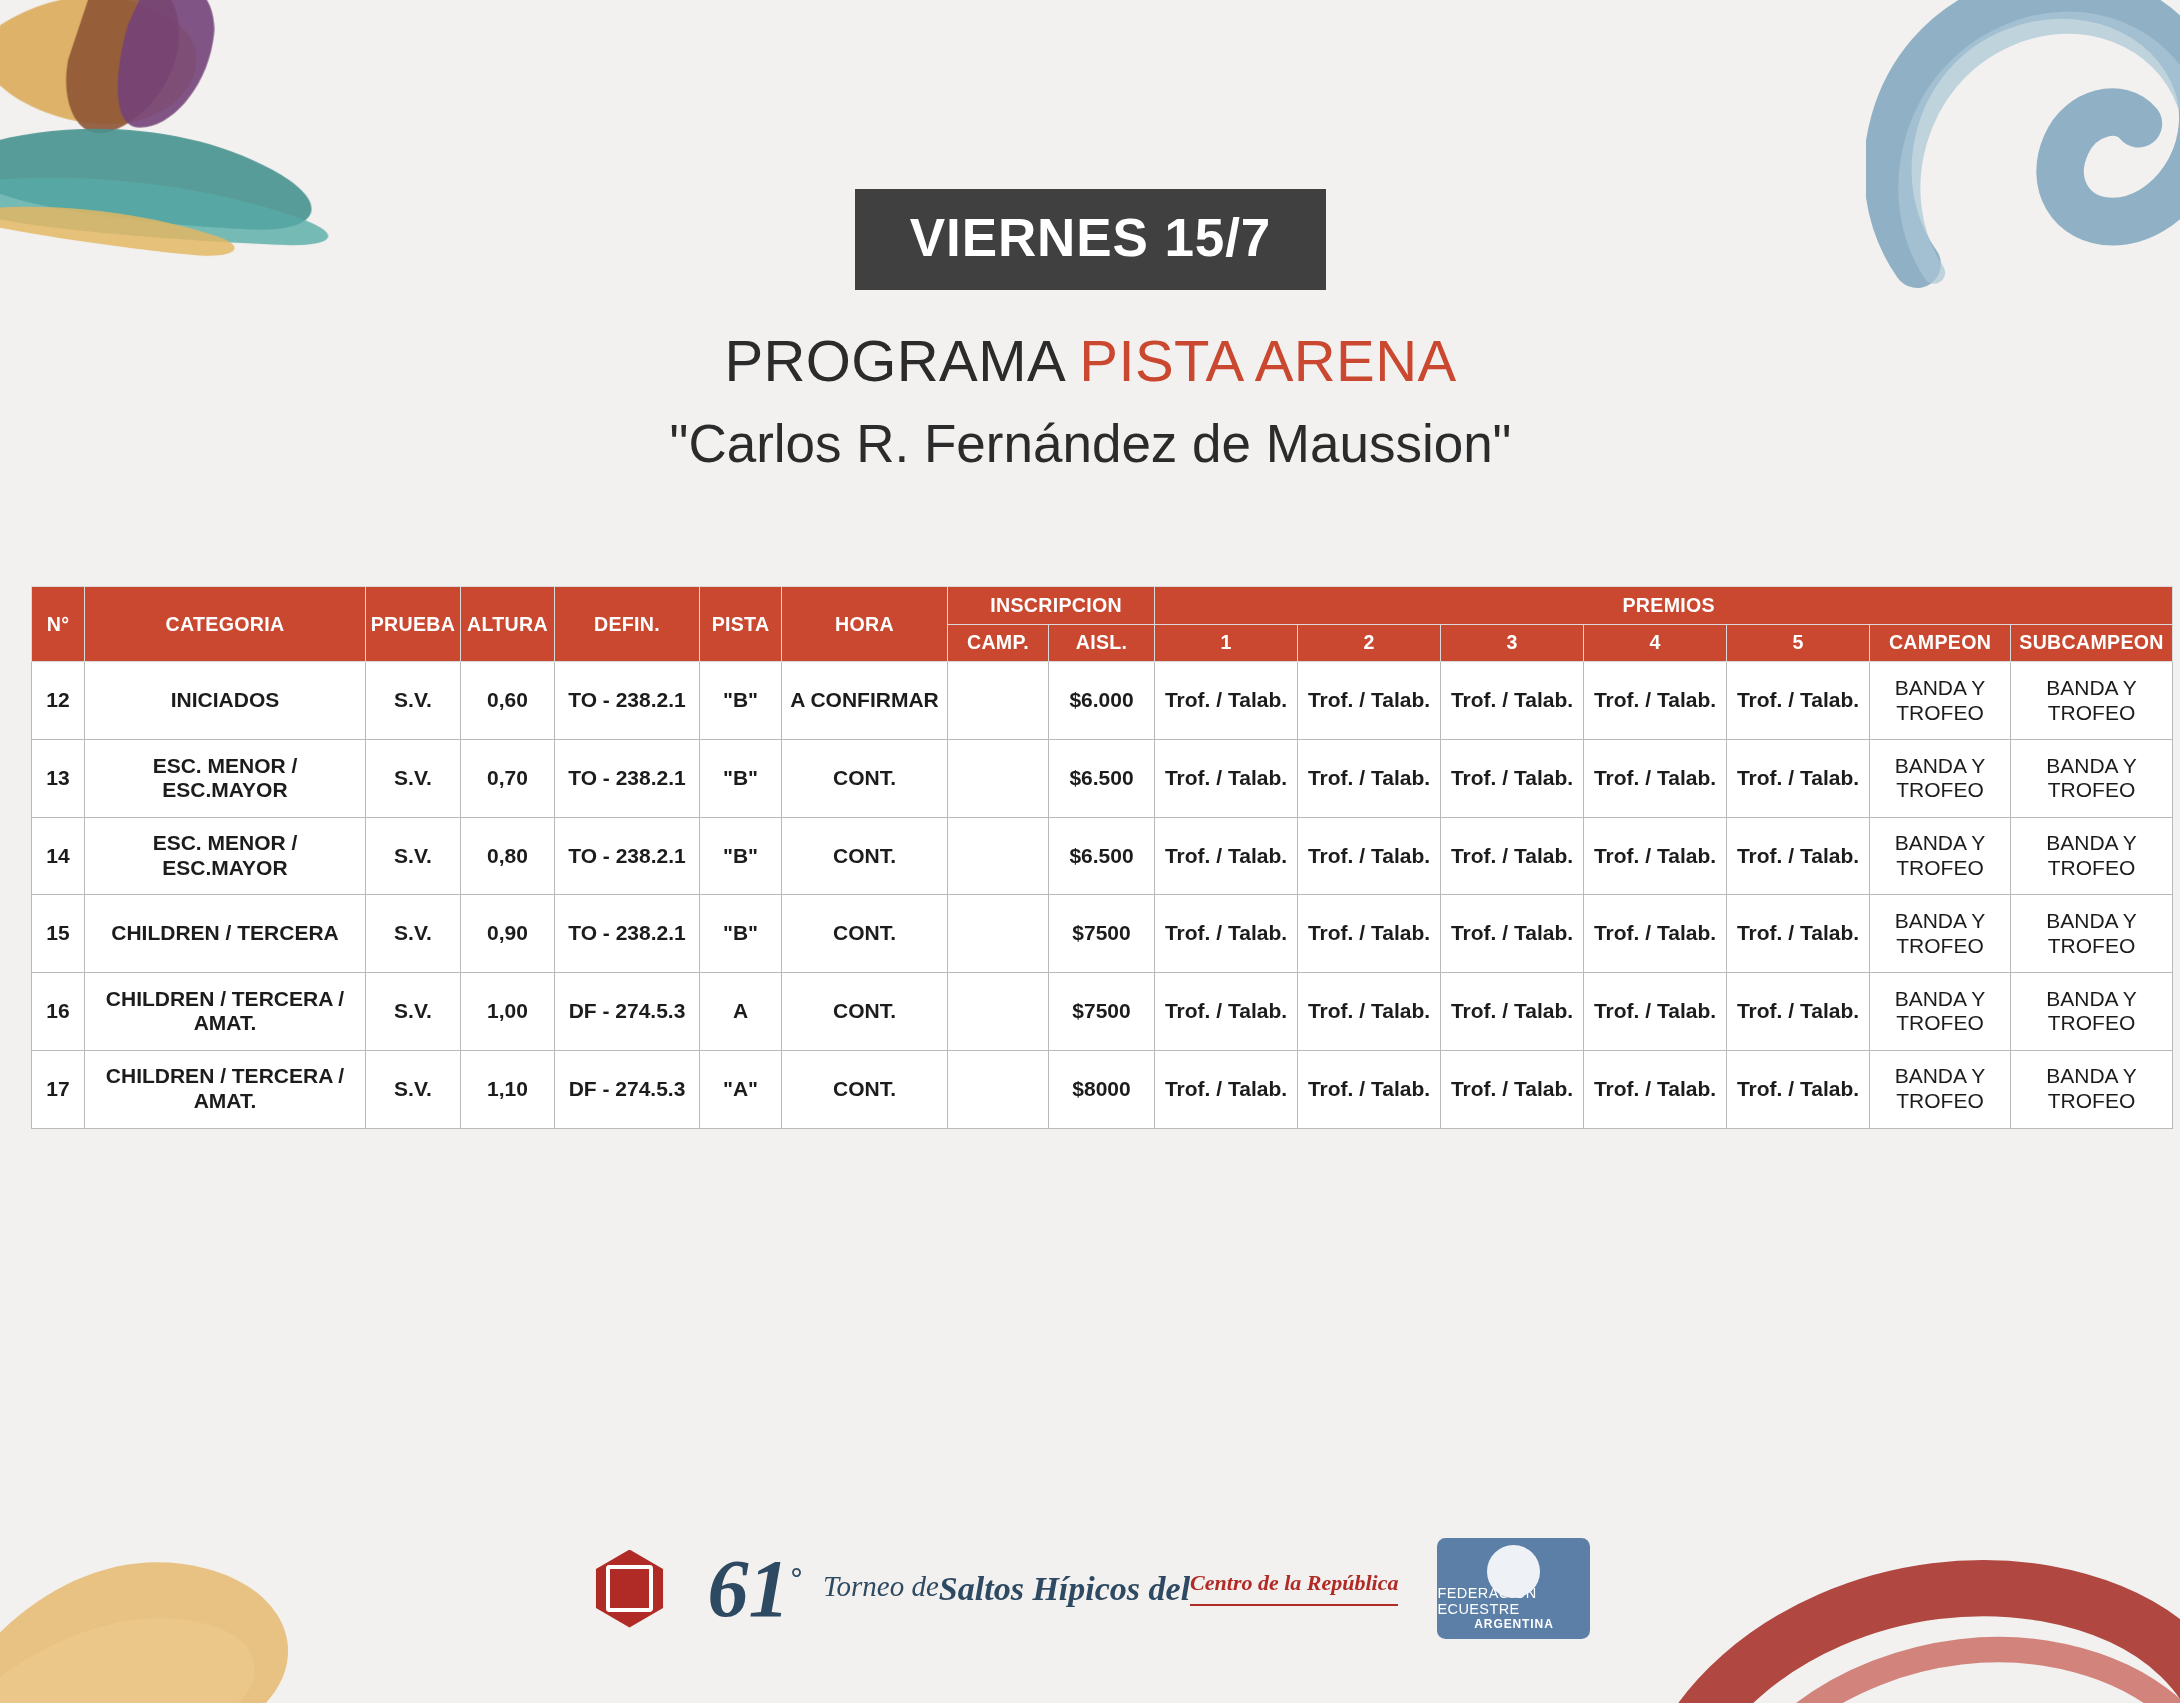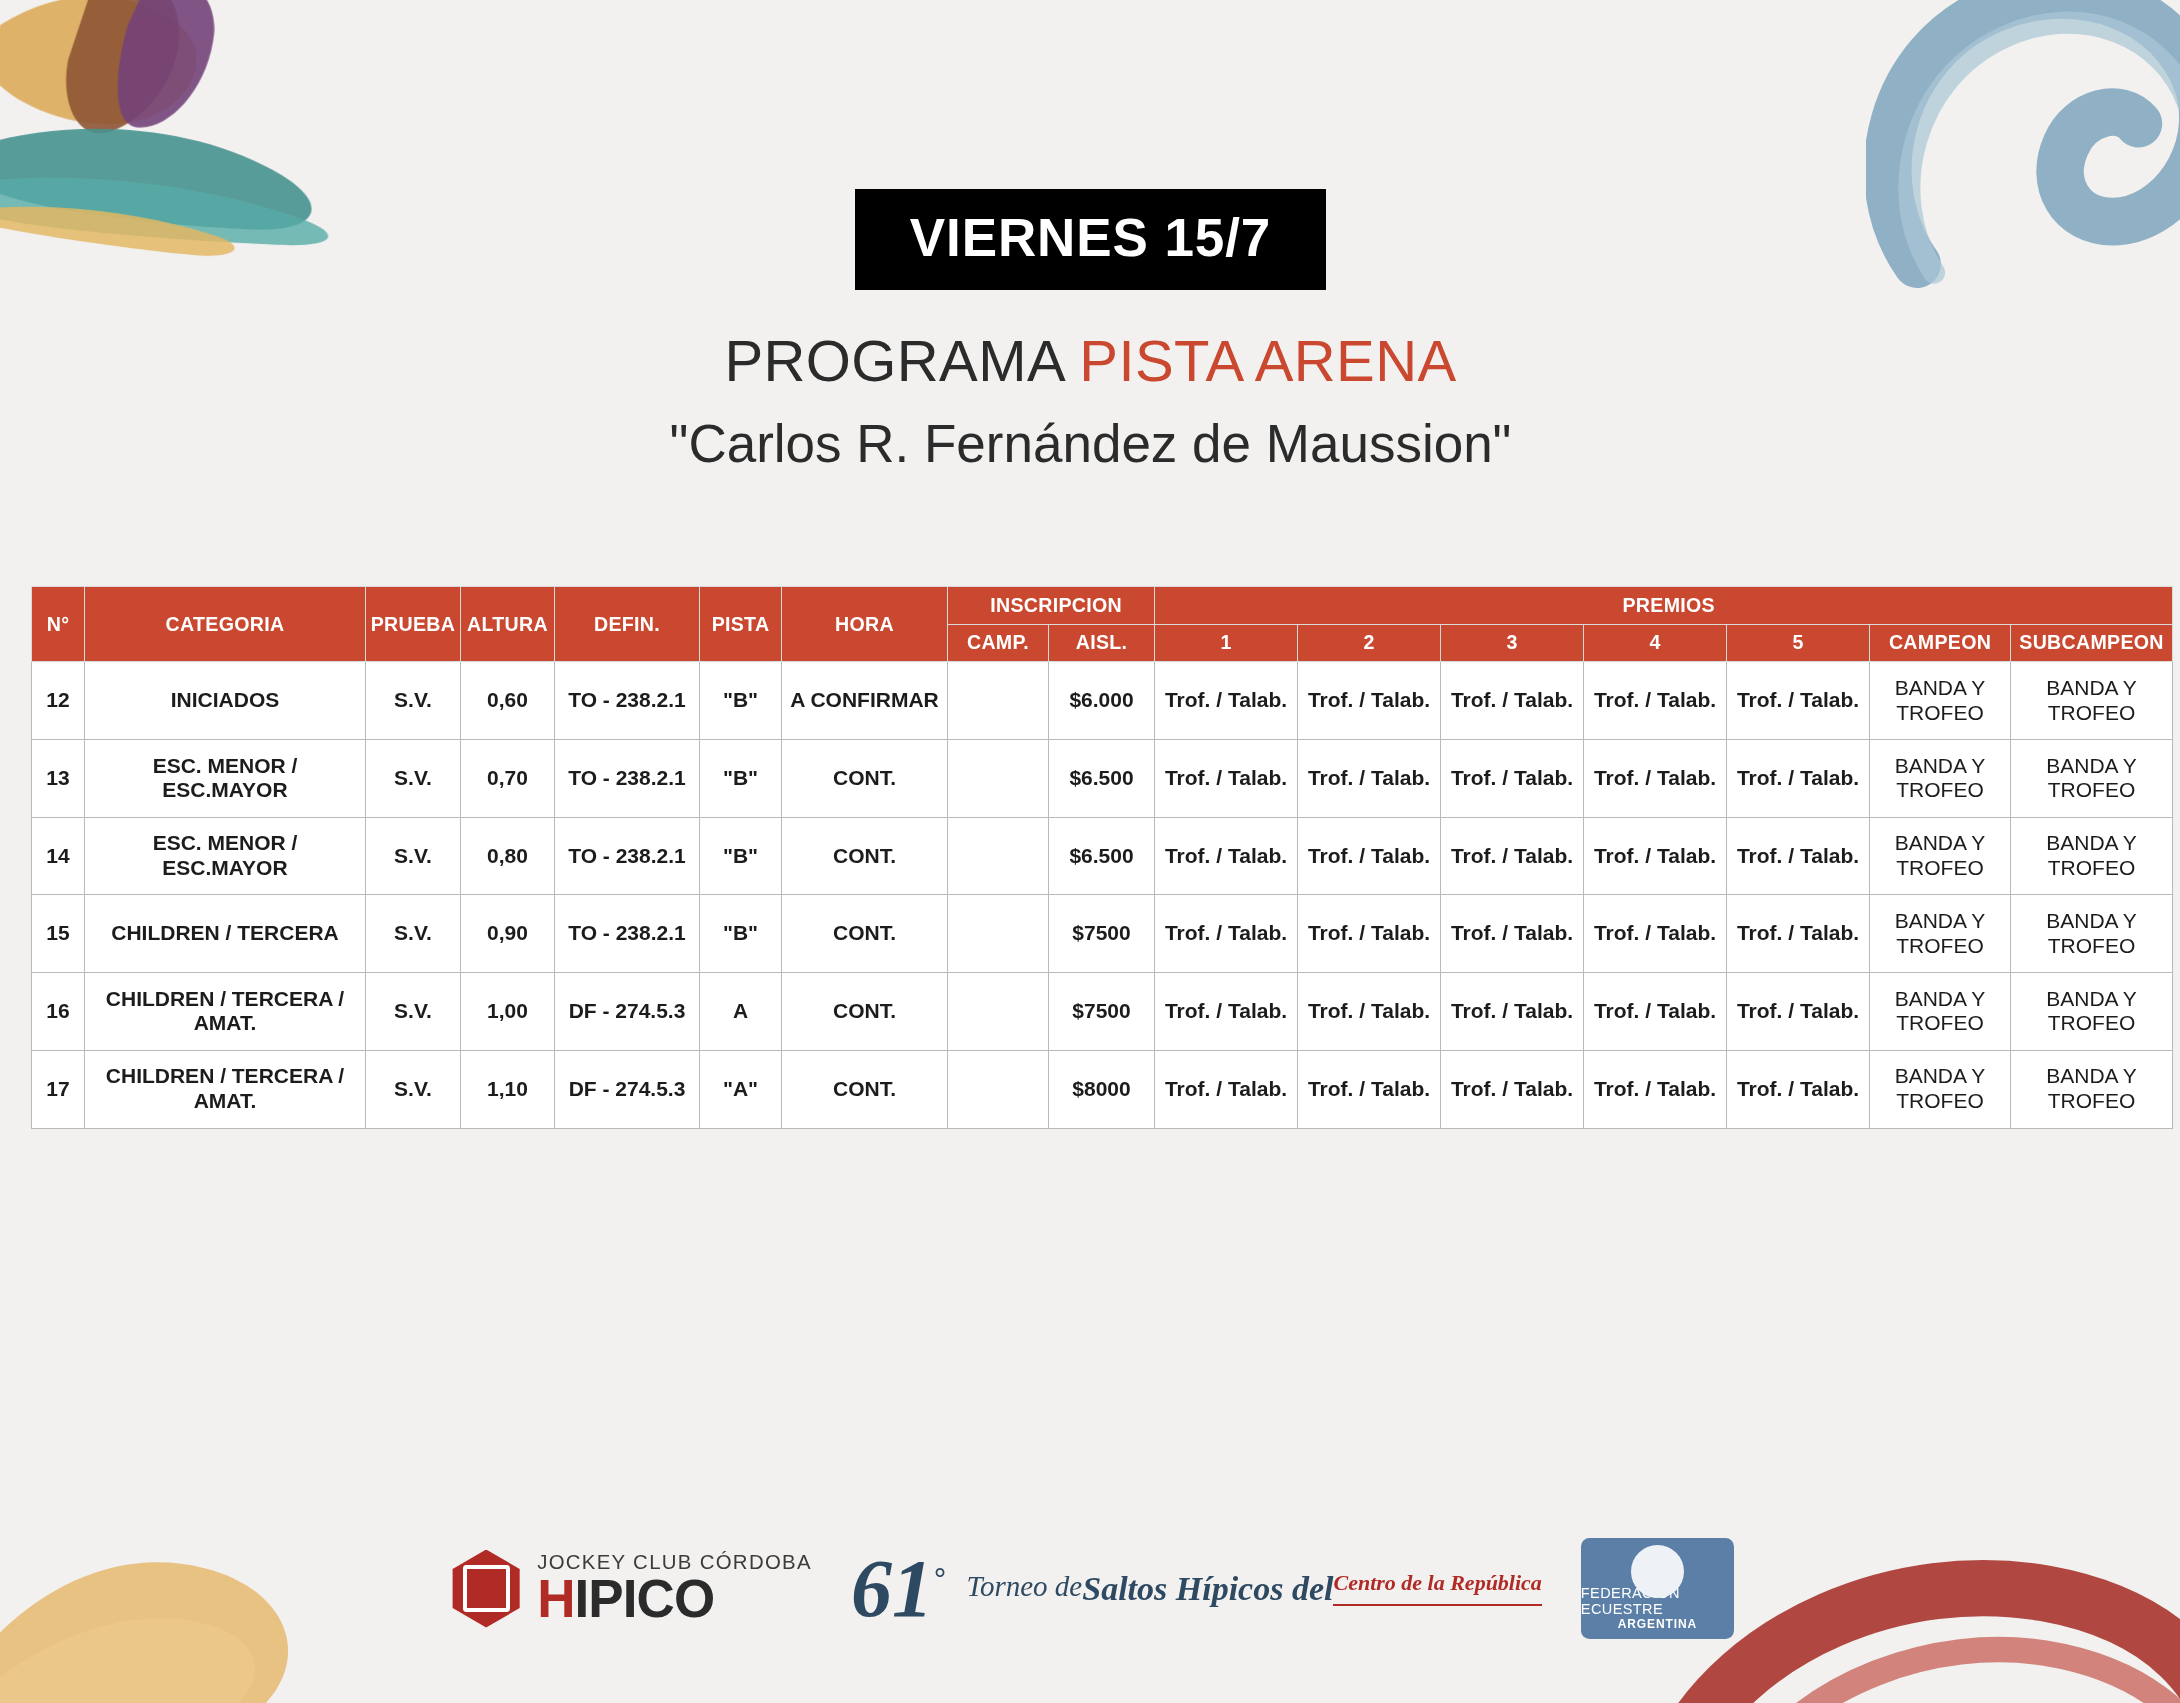--- a/index.html
+++ b/index.html
@@ -48,21 +48,21 @@
   
   .header {
     position: absolute;
     top: 0;
     left: 0;
     width: 2181px;
     text-align: center;
   }
   .date-banner {
     display: inline-block;
-    background: #000000;
+    background: #404040;
     color: #ffffff;
     font-size: 53px;
     font-weight: bold;
     letter-spacing: 0.9px;
     padding: 22px 55px 25.6px 55px;
     margin-top: 189px;
     line-height: 1;
   }
   .program-line {
     margin-top: 37px;
@@ -438,24 +438,20 @@
         <td class="plain">BANDA Y TROFEO</td>
       </tr>
     </tbody>
   </table>
 </div>
 
 <div class="footer">
 
   <div class="logo-jockey">
     <div class="jockey-badge"></div>
-    <div class="jockey-text">
-      <span class="small">JOCKEY CLUB CÓRDOBA</span>
-      <span class="big"><span class="red-h">H</span><span>IPICO</span></span>
-    </div>
   </div>
 
   <div class="logo-torneo">
     <div class="torneo-num"><span>61</span><sup>°</sup></div>
     <div class="torneo-words">
       <span class="l1">Torneo de</span>
       <span class="l2">Saltos Hípicos del</span>
       <span class="l3">Centro de la República</span>
     </div>
   </div>

